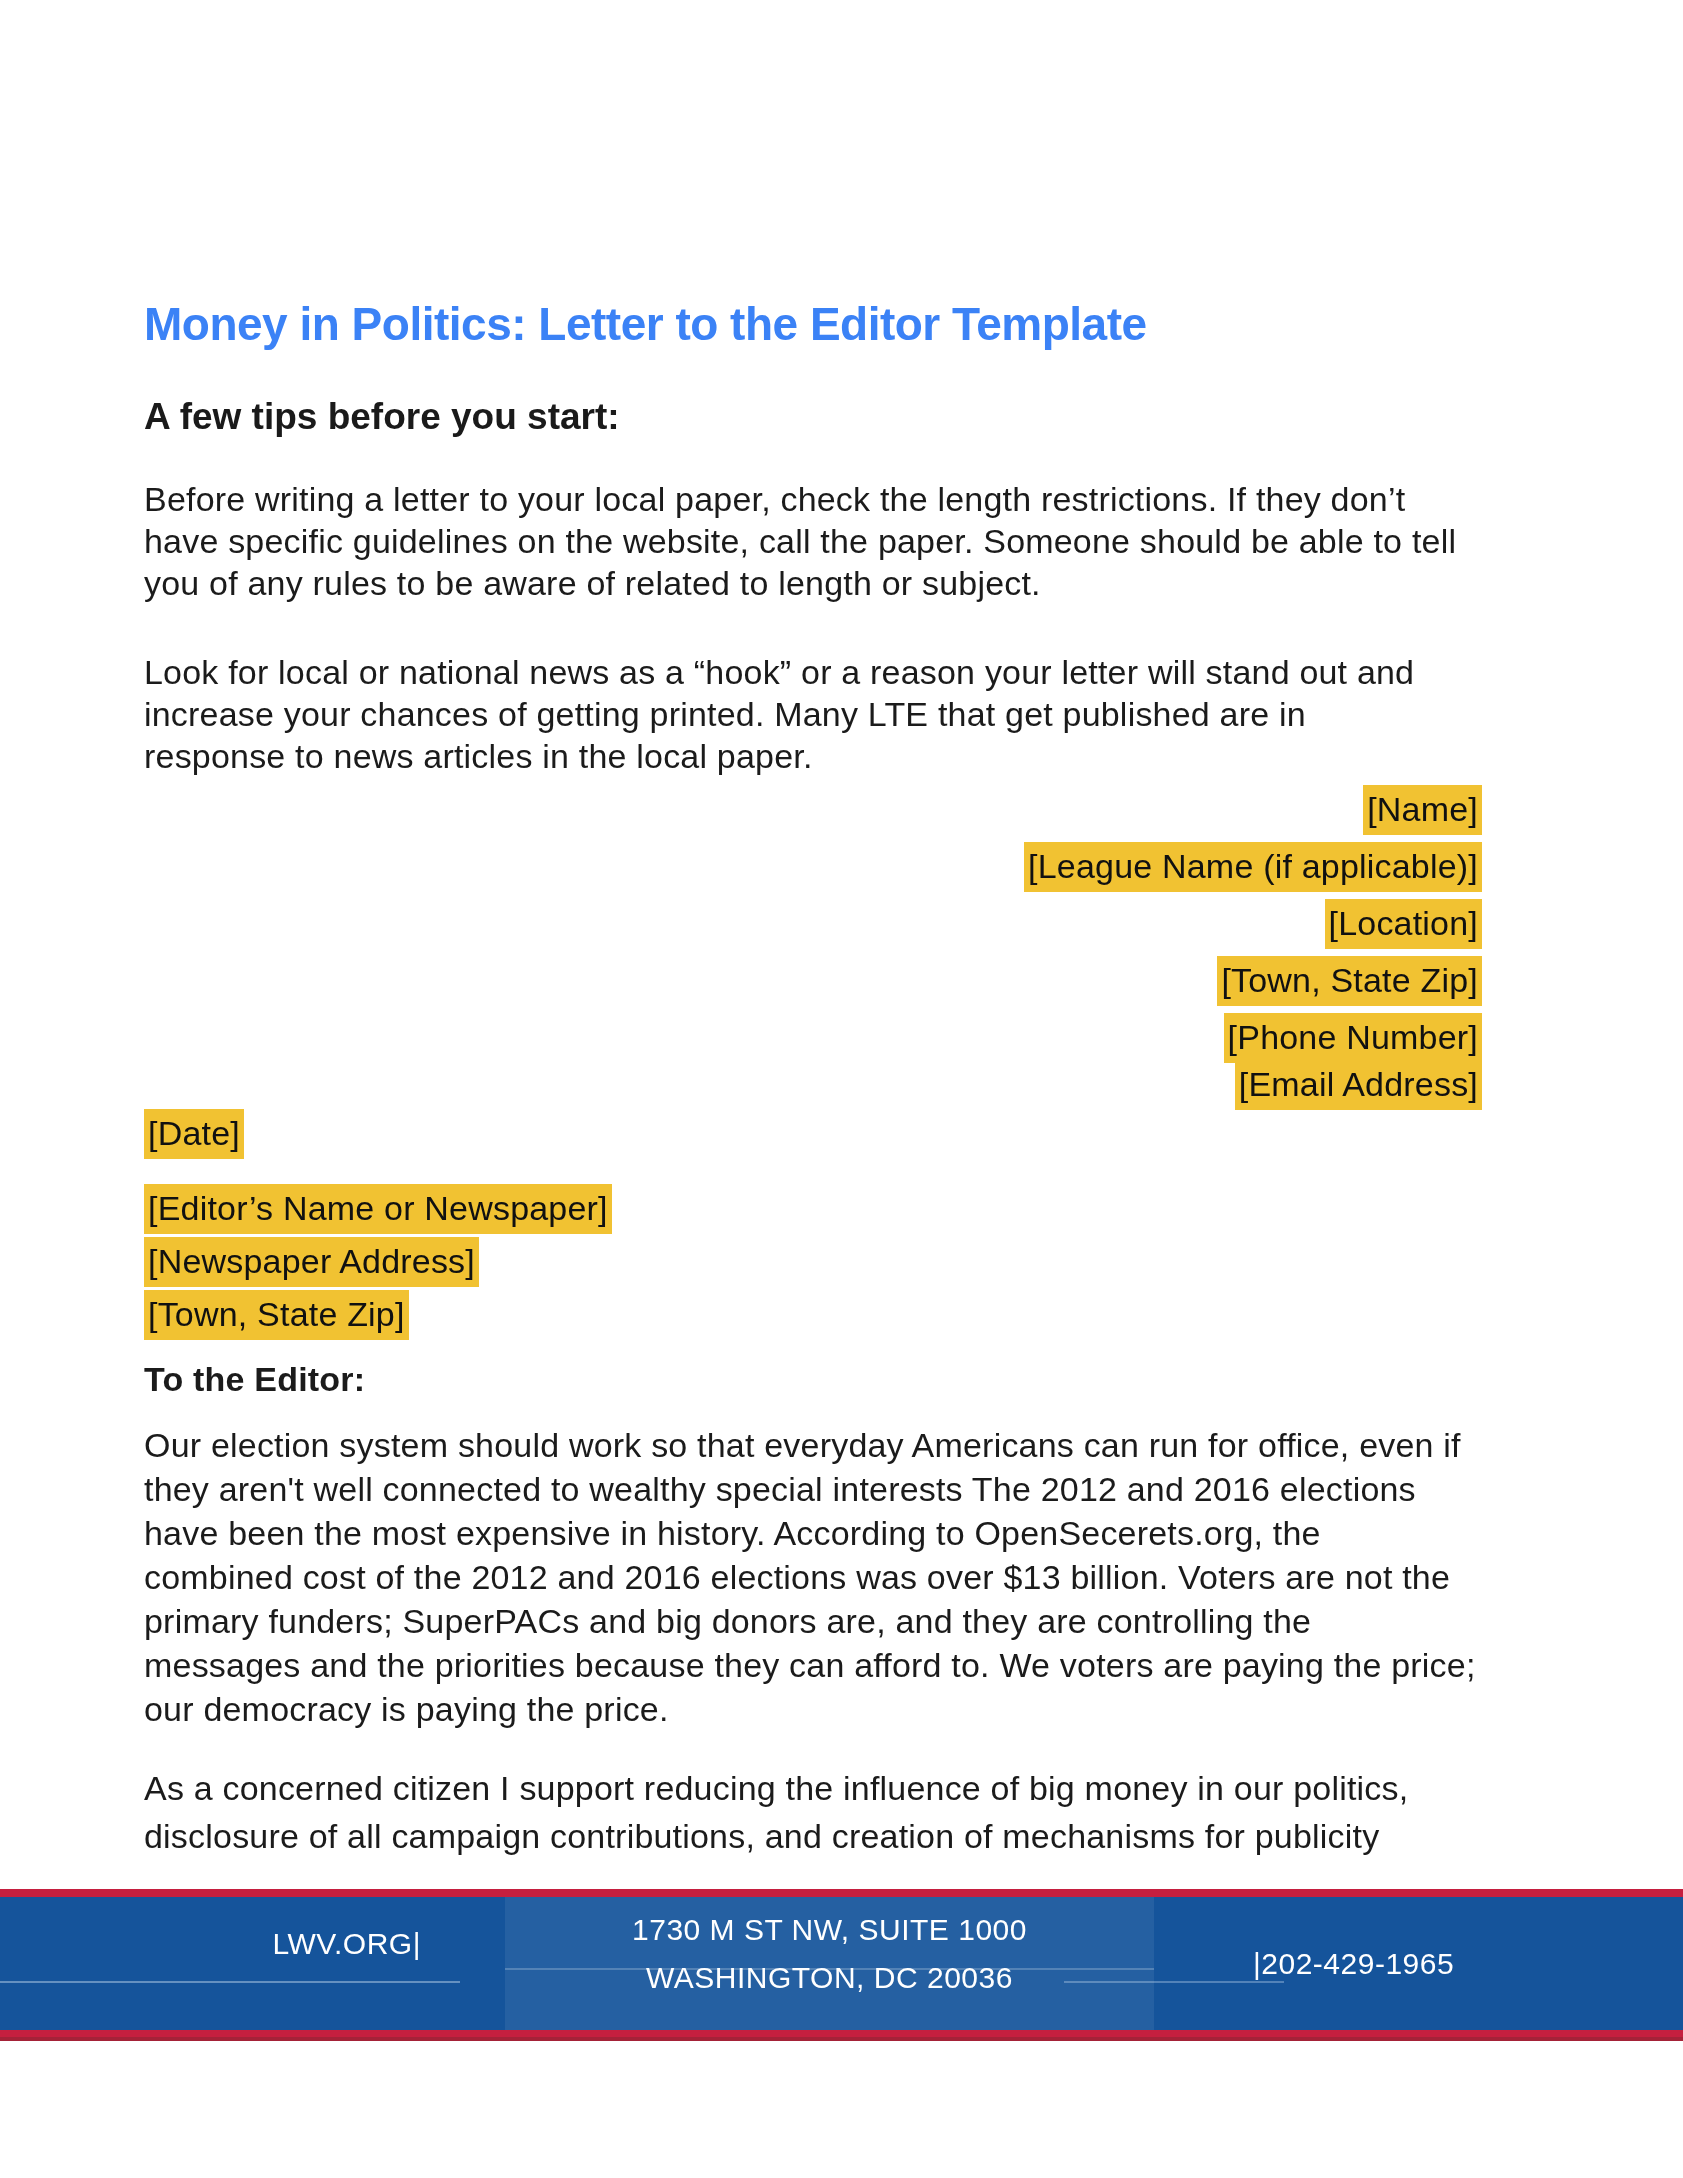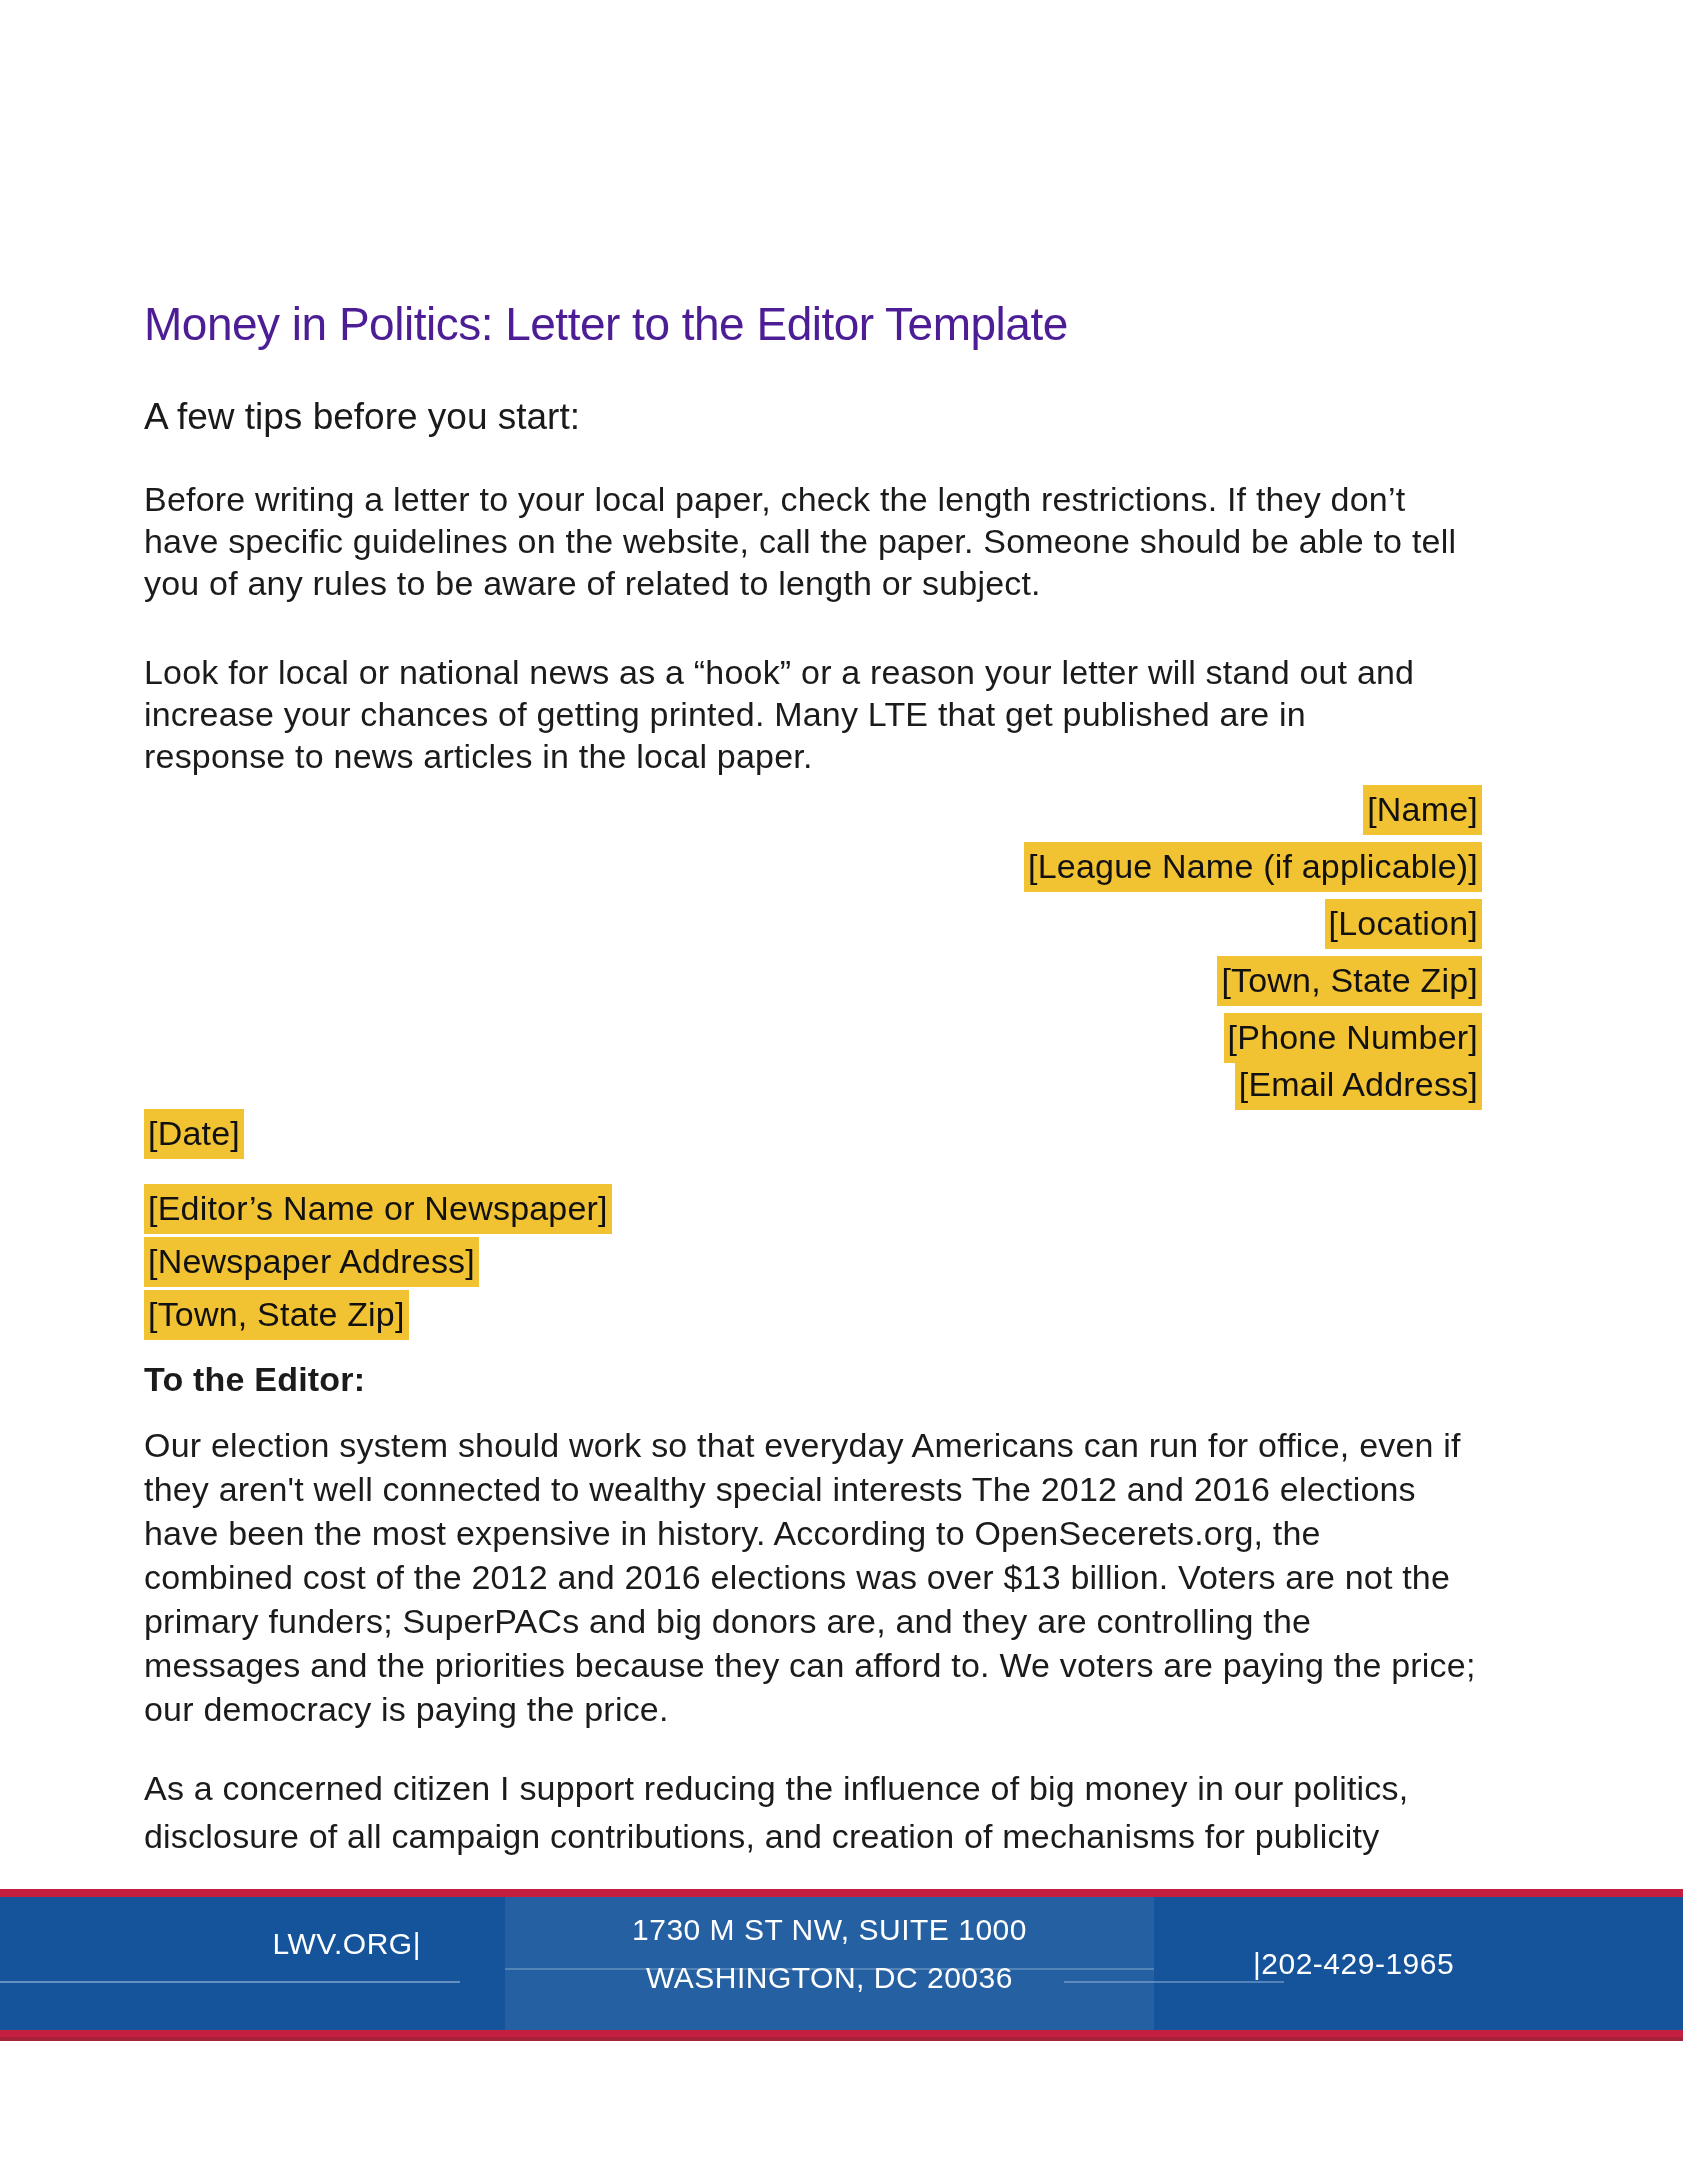--- a/index.html
+++ b/index.html
@@ -28,26 +28,26 @@
   .logo-wordmark {
     position: absolute; left: 325px; top: 30px;
     color: #1f5da8; font-weight: 700; letter-spacing: 1.5px;
     font-size: 34px; line-height: 40px; white-space: nowrap;
   }
   .logo-wordmark sup { font-size: 13px; vertical-align: 20px; }
 
   
   .doc-title {
     position: absolute; left: 144px; top: 297px;
-    font-size: 46px; font-weight: 400; color: #4c1d95; letter-spacing: -0.5px;
+    font-size: 46px; font-weight: 700; color: #3b82f6; letter-spacing: -0.5px;
     white-space: nowrap;
   }
   .tips-heading {
     position: absolute; left: 144px; top: 396px;
-    font-size: 37px; font-weight: 400; color: #1a1a1a;
+    font-size: 37px; font-weight: 700; color: #1a1a1a;
   }
 
   
   .bodytext { font-size: 34px; line-height: 42px; letter-spacing: 0.2px; color: #1b1b1b; }
   .para { position: absolute; left: 144px; width: 1426px; }
   .p-tips1 { top: 478px; }
   .p-tips2 { top: 631px; margin-top: 20px; }
   .p-letter1 { top: 1423px; line-height: 44px; }
   .p-letter2 { top: 1764px; line-height: 48px; }
   .salutation { position: absolute; left: 144px; top: 1358px; font-weight: bold; }

